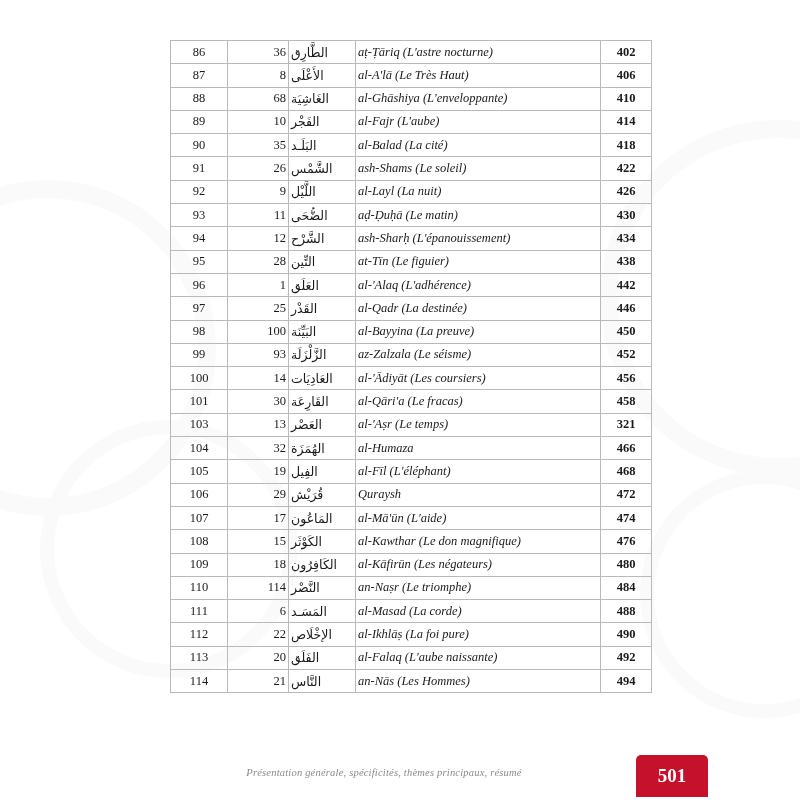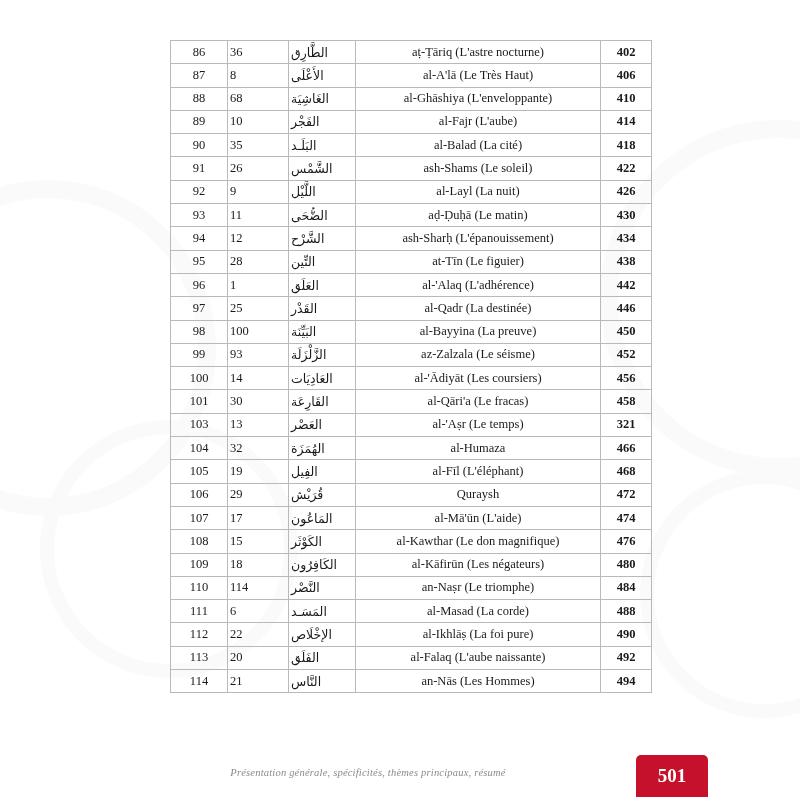--- a/index.html
+++ b/index.html
@@ -47,39 +47,39 @@
     height: 22.3px;
     padding: 0 2px;
     font-size: 12.5px;
     color: #1a1a1a;
     vertical-align: middle;
     line-height: 1.05;
     white-space: nowrap;
     overflow: hidden;
   }
   td.col-num { width: 52px; text-align: center; }
-  td.col-order { width: 56px; text-align: left; font-family: Liberation Serif, serif; }
+  td.col-order { width: 56px; text-align: right; font-family: Liberation Serif, serif; }
   td.col-arabic {
     width: 62px;
     text-align: left;
     font-family: "DejaVu Sans", sans-serif;
     font-size: 12px;
     direction: rtl;
   }
-  td.col-name { width: 240px; text-align: center; font-size: 12.5px; }
+  td.col-name { width: 240px; font-size: 12.5px; font-style: italic; }
   td.col-page {
     width: 46px;
     text-align: center;
     color: #cc0022;
     font-weight: bold;
     font-size: 12.5px;
   }
   .footer {
     position: absolute;
-    left: 0;
+    left: 16px;
     top: 762px;
     width: 736px;
     text-align: center;
   }
   .footer-text {
     font-style: italic;
     font-size: 10.5px;
     color: #8a8a8a;
     letter-spacing: 0.2px;
   }

